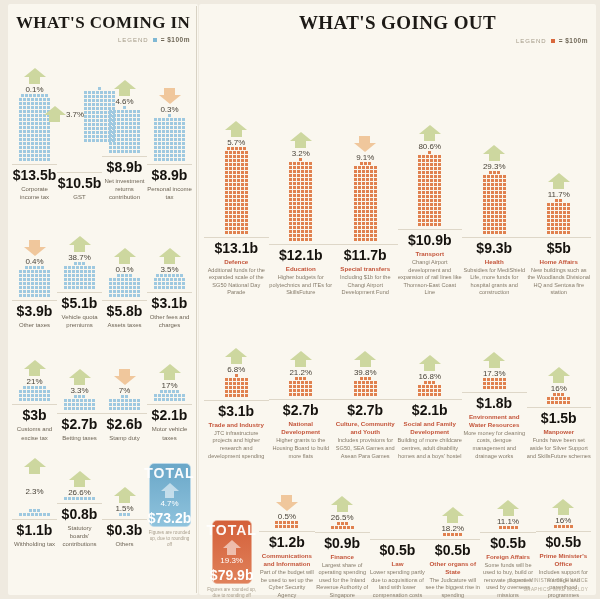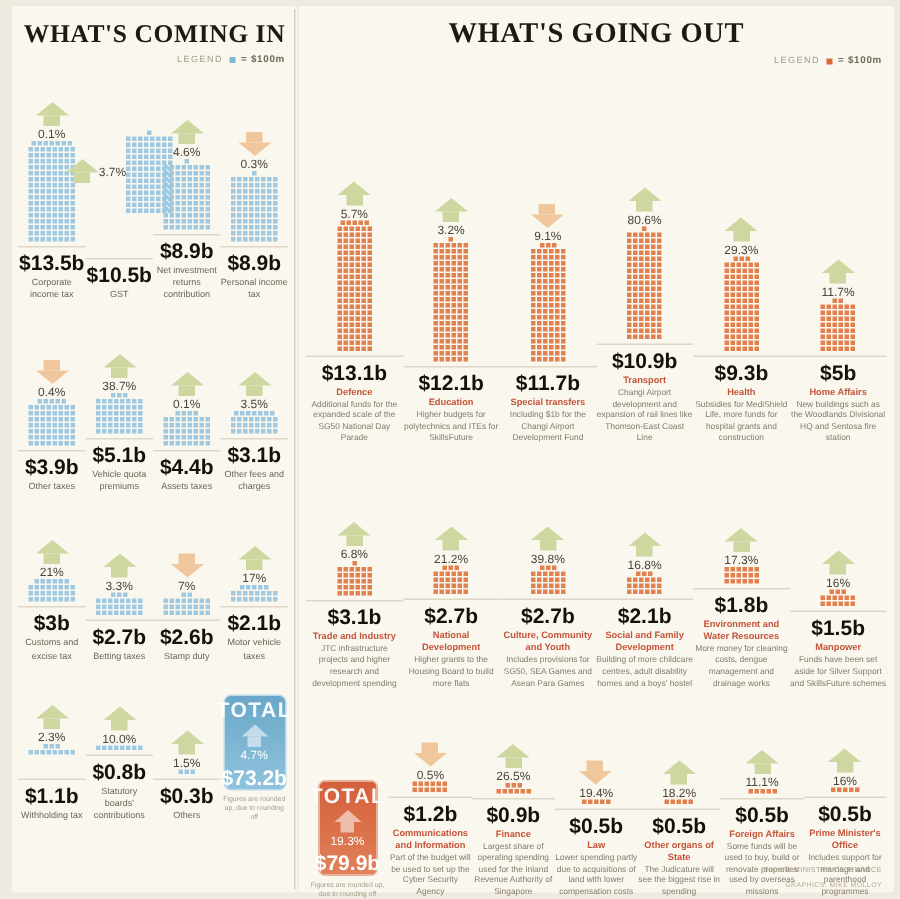--- a/index.html
+++ b/index.html
@@ -913,21 +913,21 @@
                 </div>
                 <div class="brow">
                   <span class="sq"></span>
                   <span class="sq"></span>
                   <span class="sq"></span>
                   <span class="sq"></span>
                 </div>
               </div>
             </div>
             <div class="vline"></div>
-            <div class="amount">$4.4b</div>
+            <div class="amount">$5.8b</div>
             <div class="cat">Assets taxes</div>
           </div>
           <div class="cell">
             <div style="height: 88px; display: flex; flex-direction: column; justify-content: flex-end; align-items: center;">
               <div class="arr up">
                 <div class="head"></div>
                 <div class="stem" style="height: 7px;"></div>
               </div>
               <div class="pct">3.5%</div>
               <div class="bar">
@@ -1164,21 +1164,21 @@
                 </div>
               </div>
             </div>
             <div class="vline"></div>
             <div class="amount">$2.1b</div>
             <div class="cat">Motor vehicle taxes</div>
           </div>
         </div>
         <div class="row">
           <div class="cell">
-            <div style="height: 58px; display: flex; flex-direction: column; justify-content: center; align-items: center;">
+            <div style="height: 58px; display: flex; flex-direction: column; justify-content: space-between; align-items: center;">
               <div class="arr up">
                 <div class="head"></div>
                 <div class="stem" style="height: 7px;"></div>
               </div>
               <div class="pct">2.3%</div>
               <div class="bar">
                 <div class="brow">
                   <span class="sq"></span>
                   <span class="sq"></span>
                   <span class="sq"></span>
@@ -1198,21 +1198,21 @@
             <div class="vline"></div>
             <div class="amount">$1.1b</div>
             <div class="cat">Withholding tax</div>
           </div>
           <div class="cell">
             <div style="height: 58px; display: flex; flex-direction: column; justify-content: flex-end; align-items: center;">
               <div class="arr up">
                 <div class="head"></div>
                 <div class="stem" style="height: 7px;"></div>
               </div>
-              <div class="pct">10.0%</div>
+              <div class="pct">26.6%</div>
               <div class="bar">
                 <div class="brow">
                   <span class="sq"></span>
                   <span class="sq"></span>
                   <span class="sq"></span>
                   <span class="sq"></span>
                   <span class="sq"></span>
                   <span class="sq"></span>
                   <span class="sq"></span>
                   <span class="sq"></span>
@@ -2540,36 +2540,20 @@
                   <span class="sq"></span>
                 </div>
               </div>
             </div>
             <div class="vline"></div>
             <div class="amount">$0.9b</div>
             <div class="catname">Finance</div>
             <div class="desc">Largest share of operating spending used for the Inland Revenue Authority of Singapore</div>
           </div>
           <div class="cell">
-            <div style="height: 68px; display: flex; flex-direction: column; justify-content: flex-end; align-items: center;">
-              <div class="arr down">
-                <div class="head"></div>
-                <div class="stem" style="height: 7px;"></div>
-              </div>
-              <div class="pct">19.4%</div>
-              <div class="bar">
-                <div class="brow">
-                  <span class="sq"></span>
-                  <span class="sq"></span>
-                  <span class="sq"></span>
-                  <span class="sq"></span>
-                  <span class="sq"></span>
-                </div>
-              </div>
-            </div>
             <div class="vline"></div>
             <div class="amount">$0.5b</div>
             <div class="catname">Law</div>
             <div class="desc">Lower spending partly due to acquisitions of land with lower compensation costs</div>
           </div>
           <div class="cell">
             <div style="height: 68px; display: flex; flex-direction: column; justify-content: flex-end; align-items: center;">
               <div class="arr up">
                 <div class="head"></div>
                 <div class="stem" style="height: 7px;"></div>

